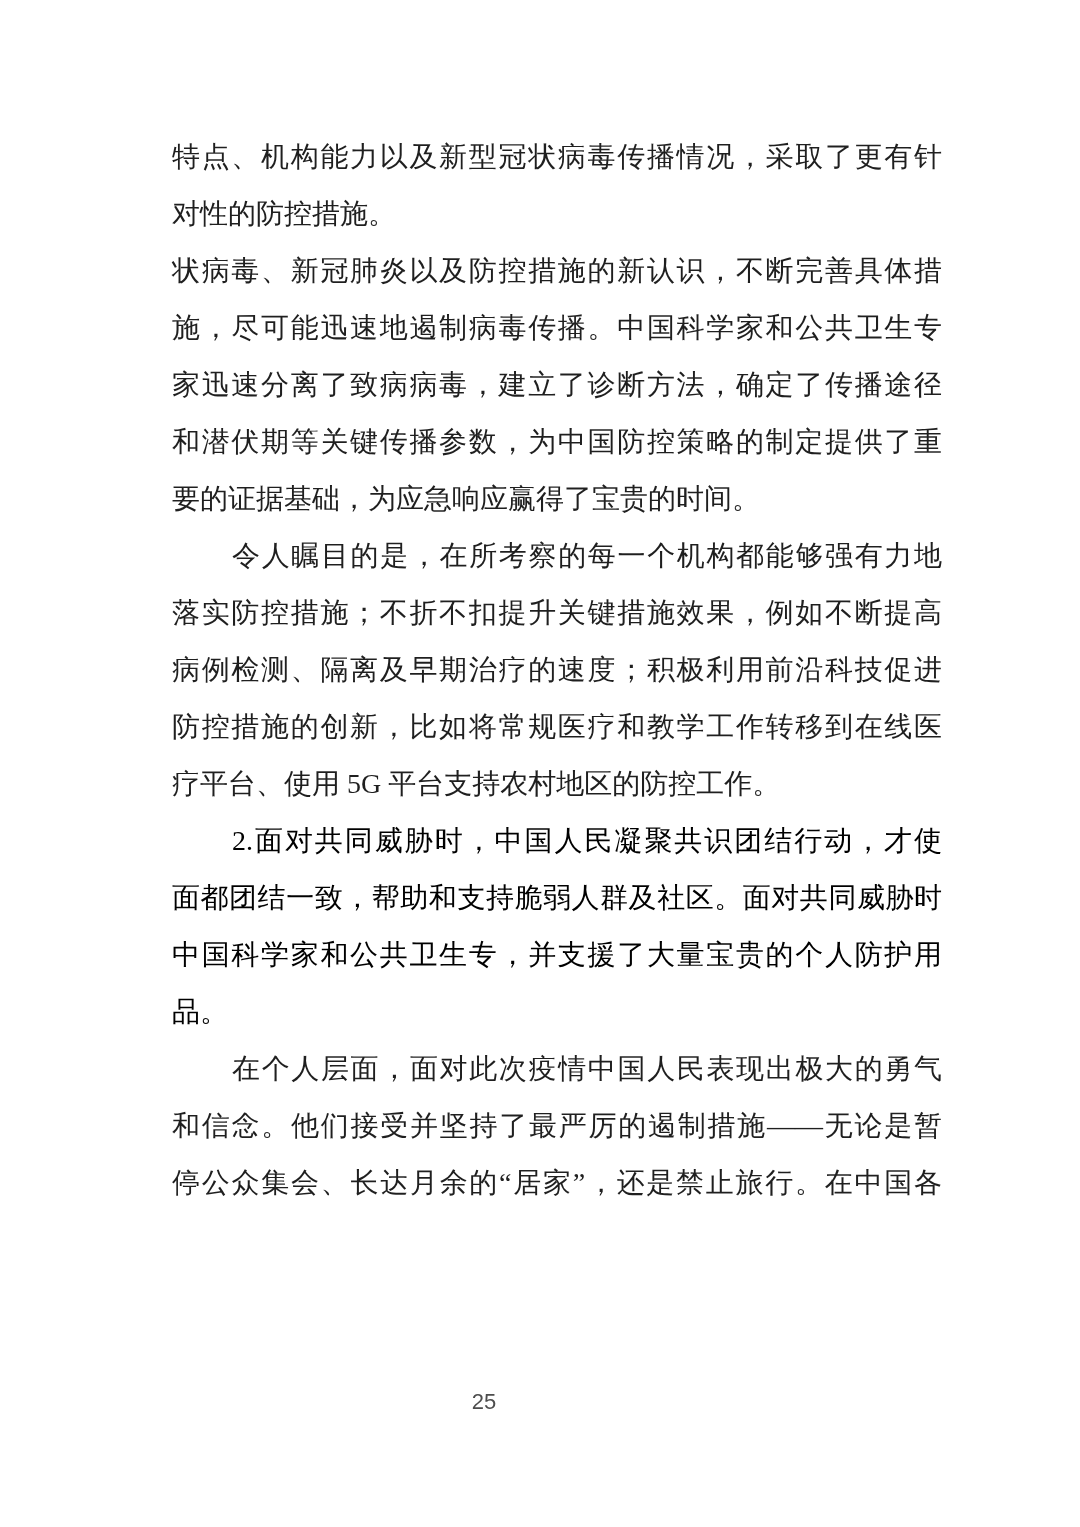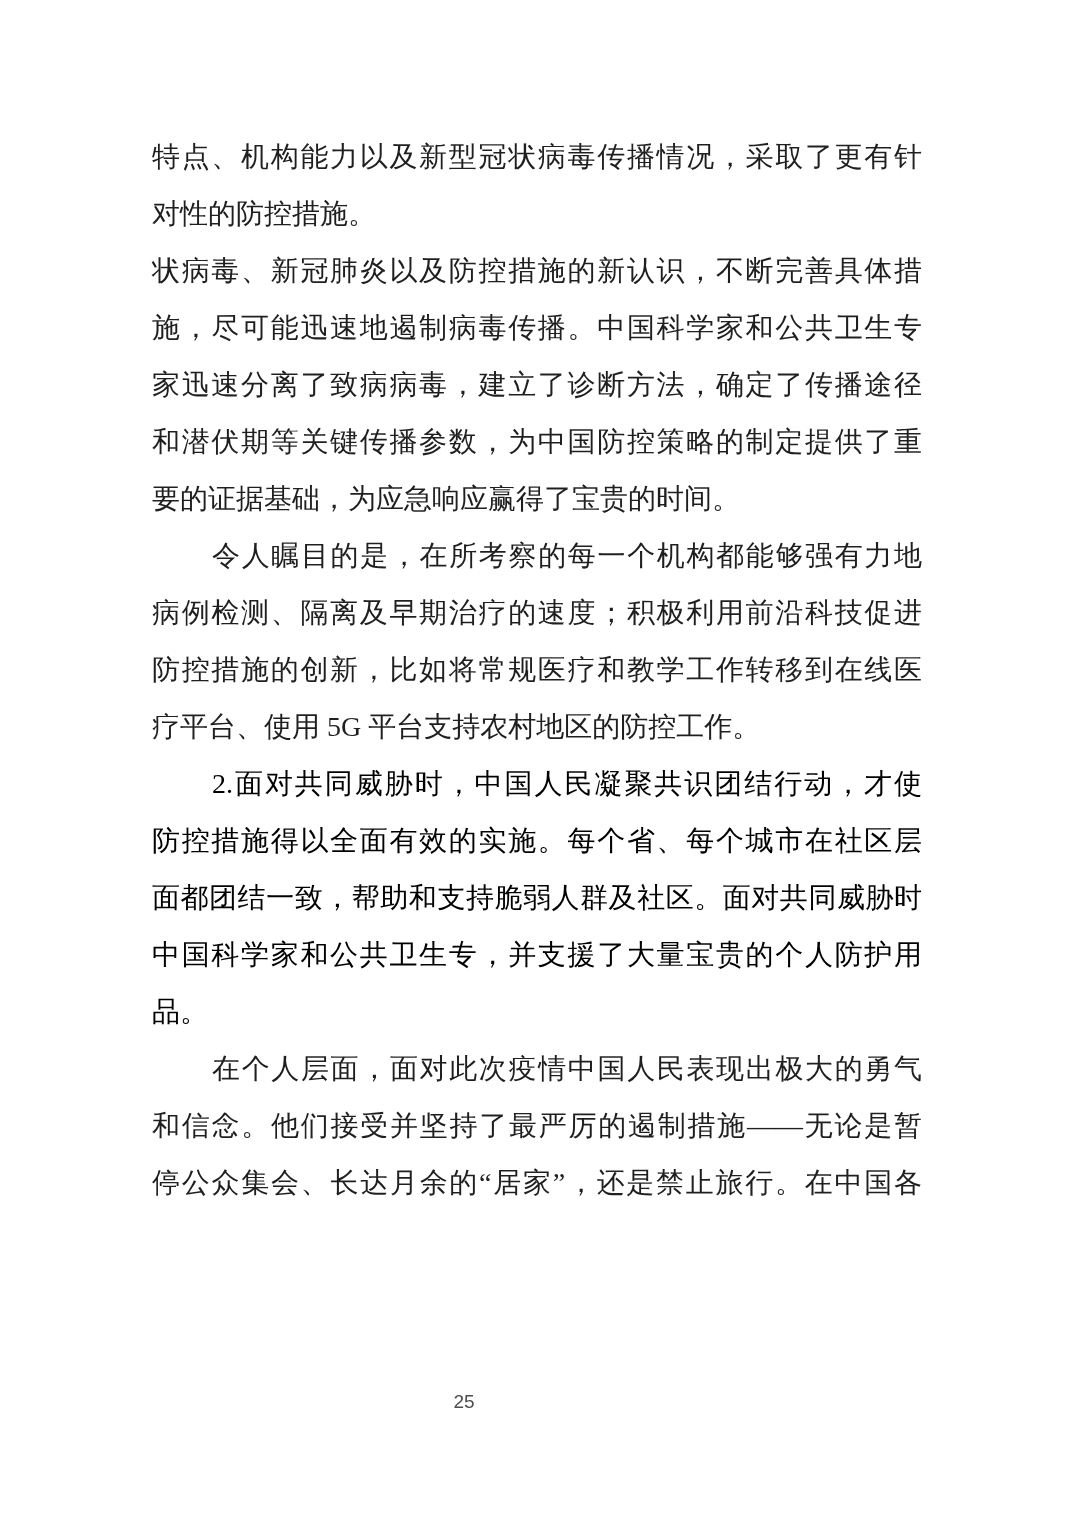--- a/index.html
+++ b/index.html
@@ -7,20 +7,21 @@
     padding: 0;
     background: #ffffff;
   }
   .page {
     position: relative;
     width: 928px;
     height: 1527px;
     background: #ffffff;
     overflow: hidden;
     font-family: "Liberation Serif", "DejaVu Serif", serif;
+    margin-left: 20px;
   }
   .content {
     position: absolute;
     left: 152px;
     top: 128px;
     width: 770px;
   }
   .para {
     margin: 0;
     padding: 0;
@@ -47,21 +48,21 @@
     font-weight: 400;
     color: #000000;
   }
   .page-number {
     position: absolute;
     top: 1390px;
     left: 0;
     width: 100%;
     text-align: center;
     font-family: "Liberation Sans", "DejaVu Sans", sans-serif;
-    font-size: 19px;
+    font-size: 22px;
     line-height: 24px;
     color: #4d4d4d;
   }
 </style>
 </head>
 <body>
 
 <div class="page">
   <div class="content">
 
@@ -73,28 +74,28 @@
     <div class="para">
       <div class="line">状病毒、新冠肺炎以及防控措施的新认识，不断完善具体措</div>
       <div class="line">施，尽可能迅速地遏制病毒传播。中国科学家和公共卫生专</div>
       <div class="line">家迅速分离了致病病毒，建立了诊断方法，确定了传播途径</div>
       <div class="line">和潜伏期等关键传播参数，为中国防控策略的制定提供了重</div>
       <div class="line para-end">要的证据基础，为应急响应赢得了宝贵的时间。</div>
     </div>
 
     <div class="para">
       <div class="line indent">令人瞩目的是，在所考察的每一个机构都能够强有力地</div>
+      <div class="line">落实防控措施；不折不扣提升关键措施效果，例如不断提高</div>
       <div class="line">病例检测、隔离及早期治疗的速度；积极利用前沿科技促进</div>
       <div class="line">防控措施的创新，比如将常规医疗和教学工作转移到在线医</div>
       <div class="line para-end">疗平台、使用 5G 平台支持农村地区的防控工作。</div>
     </div>
 
     <div class="para">
       <div class="line bold indent">2.面对共同威胁时，中国人民凝聚共识团结行动，才使</div>
-      <div class="line bold">防控措施得以全面有效的实施。每个省、每个城市在社区层</div>
       <div class="line bold">面都团结一致，帮助和支持脆弱人群及社区。面对共同威胁时</div>
       <div class="line bold">中国科学家和公共卫生专，并支援了大量宝贵的个人防护用</div>
       <div class="line bold para-end">品。</div>
     </div>
 
     <div class="para">
       <div class="line indent">在个人层面，面对此次疫情中国人民表现出极大的勇气</div>
       <div class="line">和信念。他们接受并坚持了最严厉的遏制措施——无论是暂</div>
       <div class="line">停公众集会、长达月余的“居家”，还是禁止旅行。在中国各</div>
     </div>

